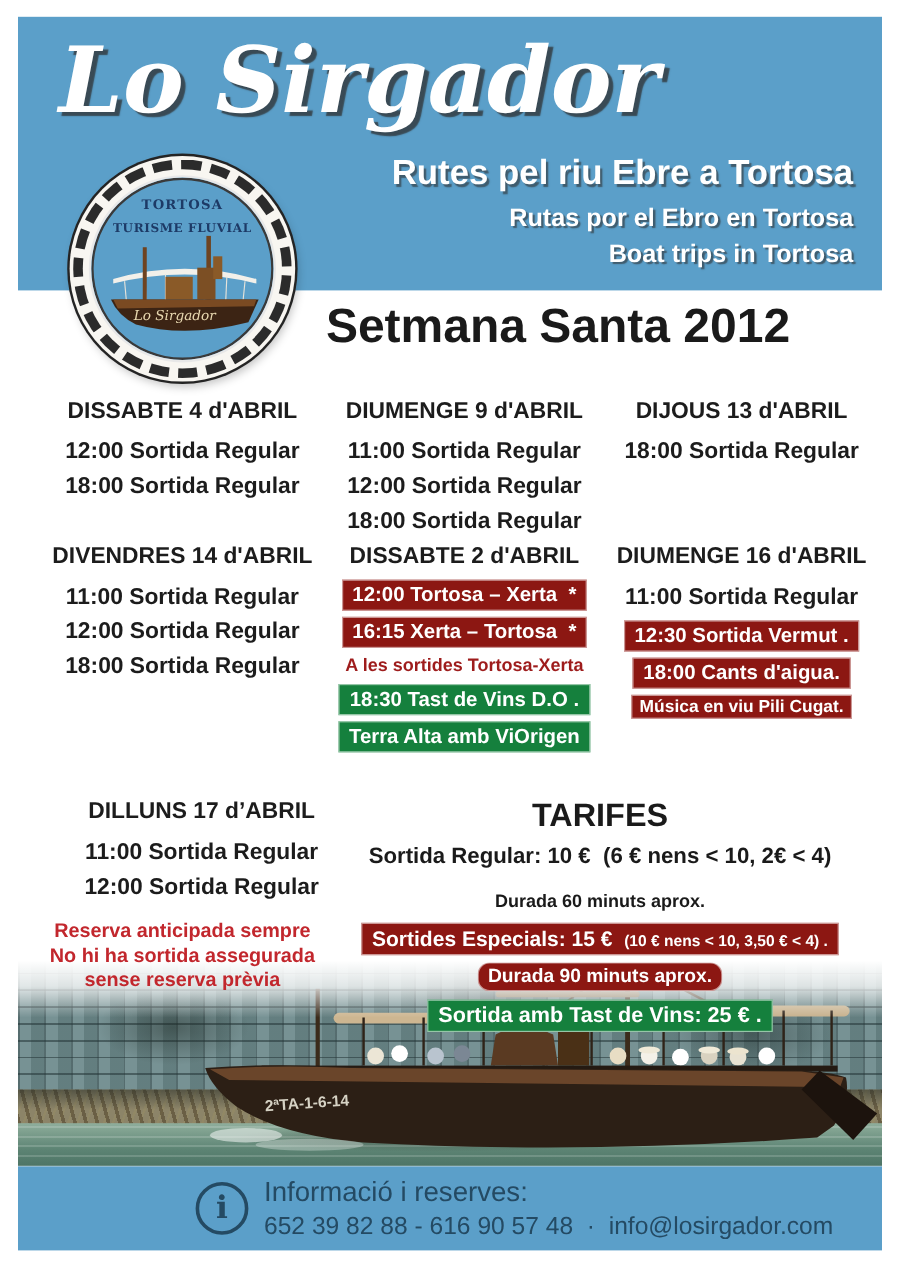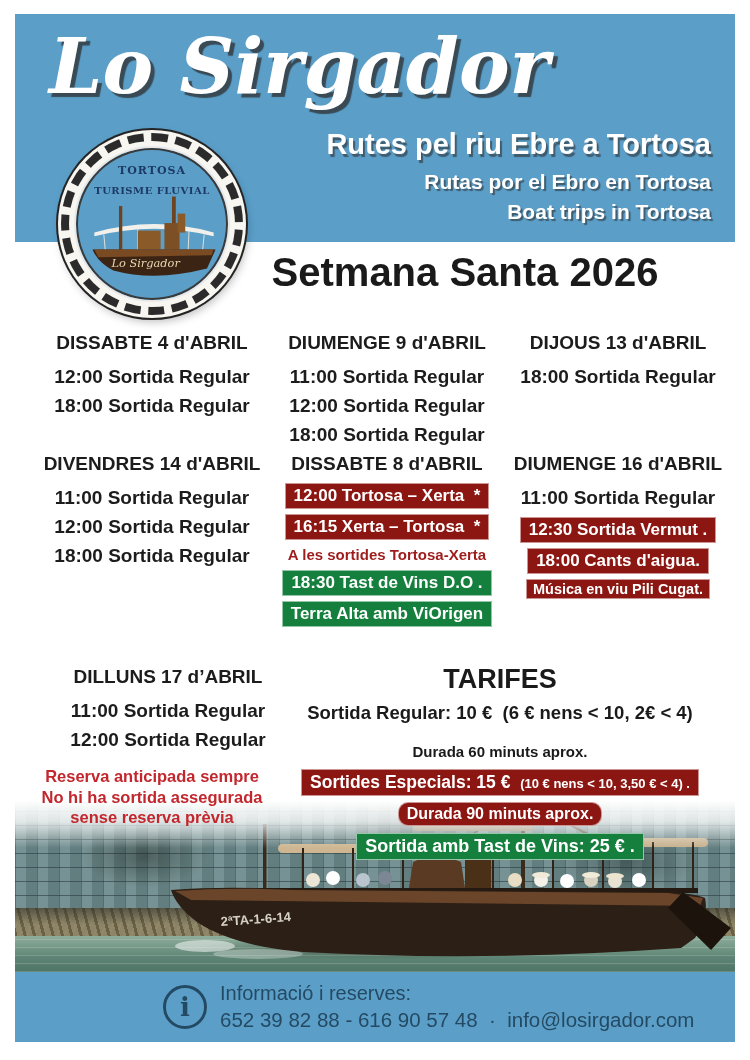--- a/index.html
+++ b/index.html
@@ -82,21 +82,21 @@
   .fade{position:absolute;left:0;top:0;width:100%;height:58px;
     background:linear-gradient(rgba(255,255,255,1) 18%, rgba(255,255,255,0.78) 55%, rgba(255,255,255,0));}
 
   
   .footer-band{position:absolute;left:15px;top:972px;width:720px;height:70px;background:#5b9fc9;
                display:flex;align-items:center;padding-left:148px;box-sizing:border-box;z-index:3;}
   .info-icon{width:38px;height:38px;border:3px solid #244a63;border-radius:50%;flex:0 0 auto;
              display:flex;align-items:center;justify-content:center;color:#244a63;
              font-family:"DejaVu Serif",serif;font-weight:bold;font-size:26px;line-height:1;}
   .footer-lines{margin-left:13px;color:#244a63;}
-  .fl1{font-size:20px;}
+  .fl1{font-size:23px;}
   .fl2{font-size:20.5px;white-space:pre;margin-top:3px;}
 </style>
 </head>
 <body>
 
 <div class="poster">
 
   <div class="header-band">
     <div class="main-title">Lo Sirgador</div>
     <div class="subtitles">
@@ -126,21 +126,21 @@
         <rect x="58" y="40" width="24" height="20" fill="#8a5a28"></rect>
         <rect x="86" y="32" width="16" height="28" fill="#7c4f24"></rect>
         <rect x="100" y="22" width="8" height="20" fill="#8a5a28"></rect>
         <path d="M10,60 L140,60 L131,80 Q76,94 32,82 Q16,74 10,60 Z" fill="#3c2414"></path>
         <path d="M12,60 L138,60 L136,66 L16,68 Z" fill="#7a4a22"></path>
         <text x="30" y="78" font-family="DejaVu Serif,serif" font-style="italic" font-size="12" fill="#e8d8b0">Lo Sirgador</text>
       </svg>
     </div>
   </div>
 
-  <div class="season-title">Setmana Santa 2026</div>
+  <div class="season-title">Setmana Santa 2012</div>
 
   <div class="sched" style="left:27px;top:332px">
     <div class="day">DISSABTE 4 d'ABRIL</div>
     <div class="time">12:00 Sortida Regular</div>
     <div class="time">18:00 Sortida Regular</div>
   </div>
   <div class="sched" style="left:262px;top:332px">
     <div class="day">DIUMENGE 9 d'ABRIL</div>
     <div class="time">11:00 Sortida Regular</div>
     <div class="time">12:00 Sortida Regular</div>
@@ -151,21 +151,21 @@
     <div class="time">18:00 Sortida Regular</div>
   </div>
 
   <div class="sched" style="left:27px;top:453px">
     <div class="day">DIVENDRES 14 d'ABRIL</div>
     <div class="time">11:00 Sortida Regular</div>
     <div class="time">12:00 Sortida Regular</div>
     <div class="time">18:00 Sortida Regular</div>
   </div>
   <div class="sched" style="left:262px;top:453px">
-    <div class="day">DISSABTE 8 d'ABRIL</div>
+    <div class="day">DISSABTE 2 d'ABRIL</div>
     <div class="box box-red">12:00 Tortosa – Xerta  *</div>
     <div class="box box-red">16:15 Xerta – Tortosa  *</div>
     <div class="note-red">A les sortides Tortosa-Xerta</div>
     <div class="box box-blue">18:30 Tast de Vins D.O .</div>
     <div class="box box-blue">Terra Alta amb ViOrigen</div>
   </div>
   <div class="sched" style="left:493px;top:453px">
     <div class="day">DIUMENGE 16 d'ABRIL</div>
     <div class="time">11:00 Sortida Regular</div>
     <div class="box box-red">12:30 Sortida Vermut .</div>

